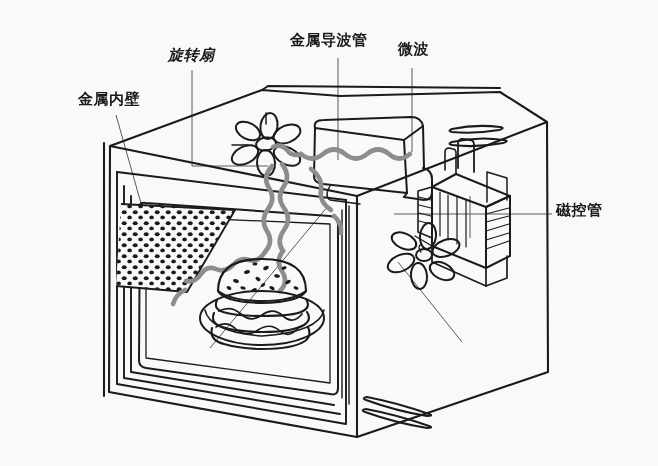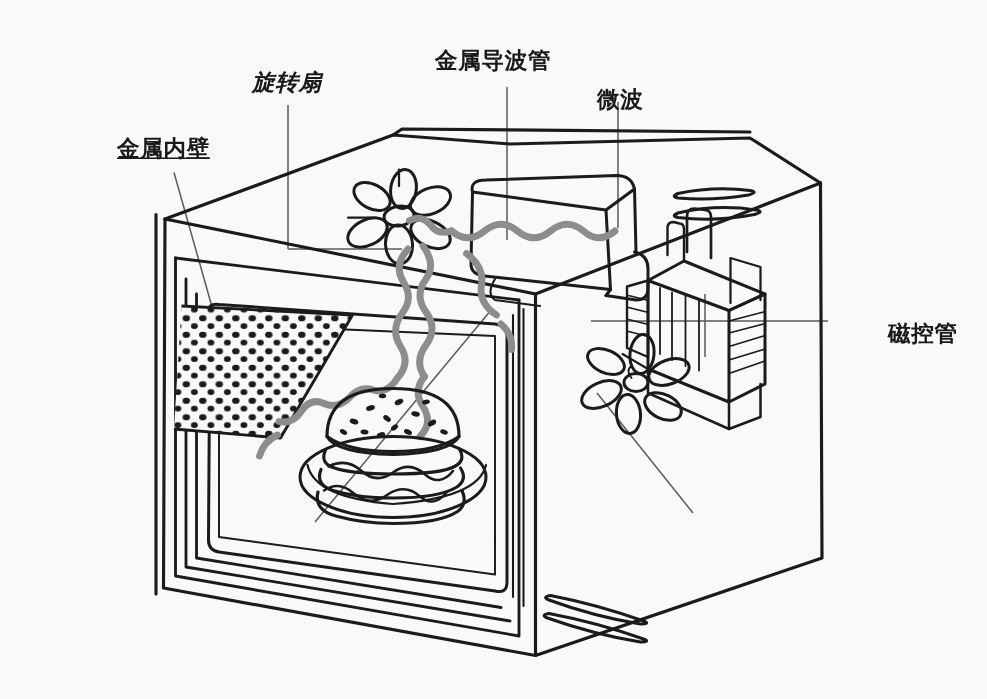--- a/index.html
+++ b/index.html
@@ -25,25 +25,25 @@
   .lbl {
     position: absolute;
     color: #1a1a1a;
     font-size: 15px;
     font-weight: 700;
     letter-spacing: 0.5px;
     white-space: nowrap;
     line-height: 1;
     font-family: "DejaVu Sans", "Liberation Sans", sans-serif;
   }
-  #lbl-inner-wall { left: 78px; top: 92px; text-decoration: underline; }
+  #lbl-inner-wall { left: 78px; top: 92px; }
   #lbl-stirrer    { left: 168px; top: 48px; font-style: italic; }
   #lbl-waveguide  { left: 290px; top: 34px; font-family: Liberation Mono, monospace; }
-  #lbl-microwave  { left: 398px; top: 59px; }
-  #lbl-magnetron  { left: 556px; top: 215px; margin-left: 36px; }
+  #lbl-microwave  { left: 398px; top: 42px; }
+  #lbl-magnetron  { left: 556px; top: 203px; }
 </style>
 </head>
 <body>
 
 <div id="stage">
 
   <svg id="diagram" viewBox="0 0 658 466">
 
     <defs>
       <pattern id="meshdots" width="11" height="11" patternUnits="userSpaceOnUse">

